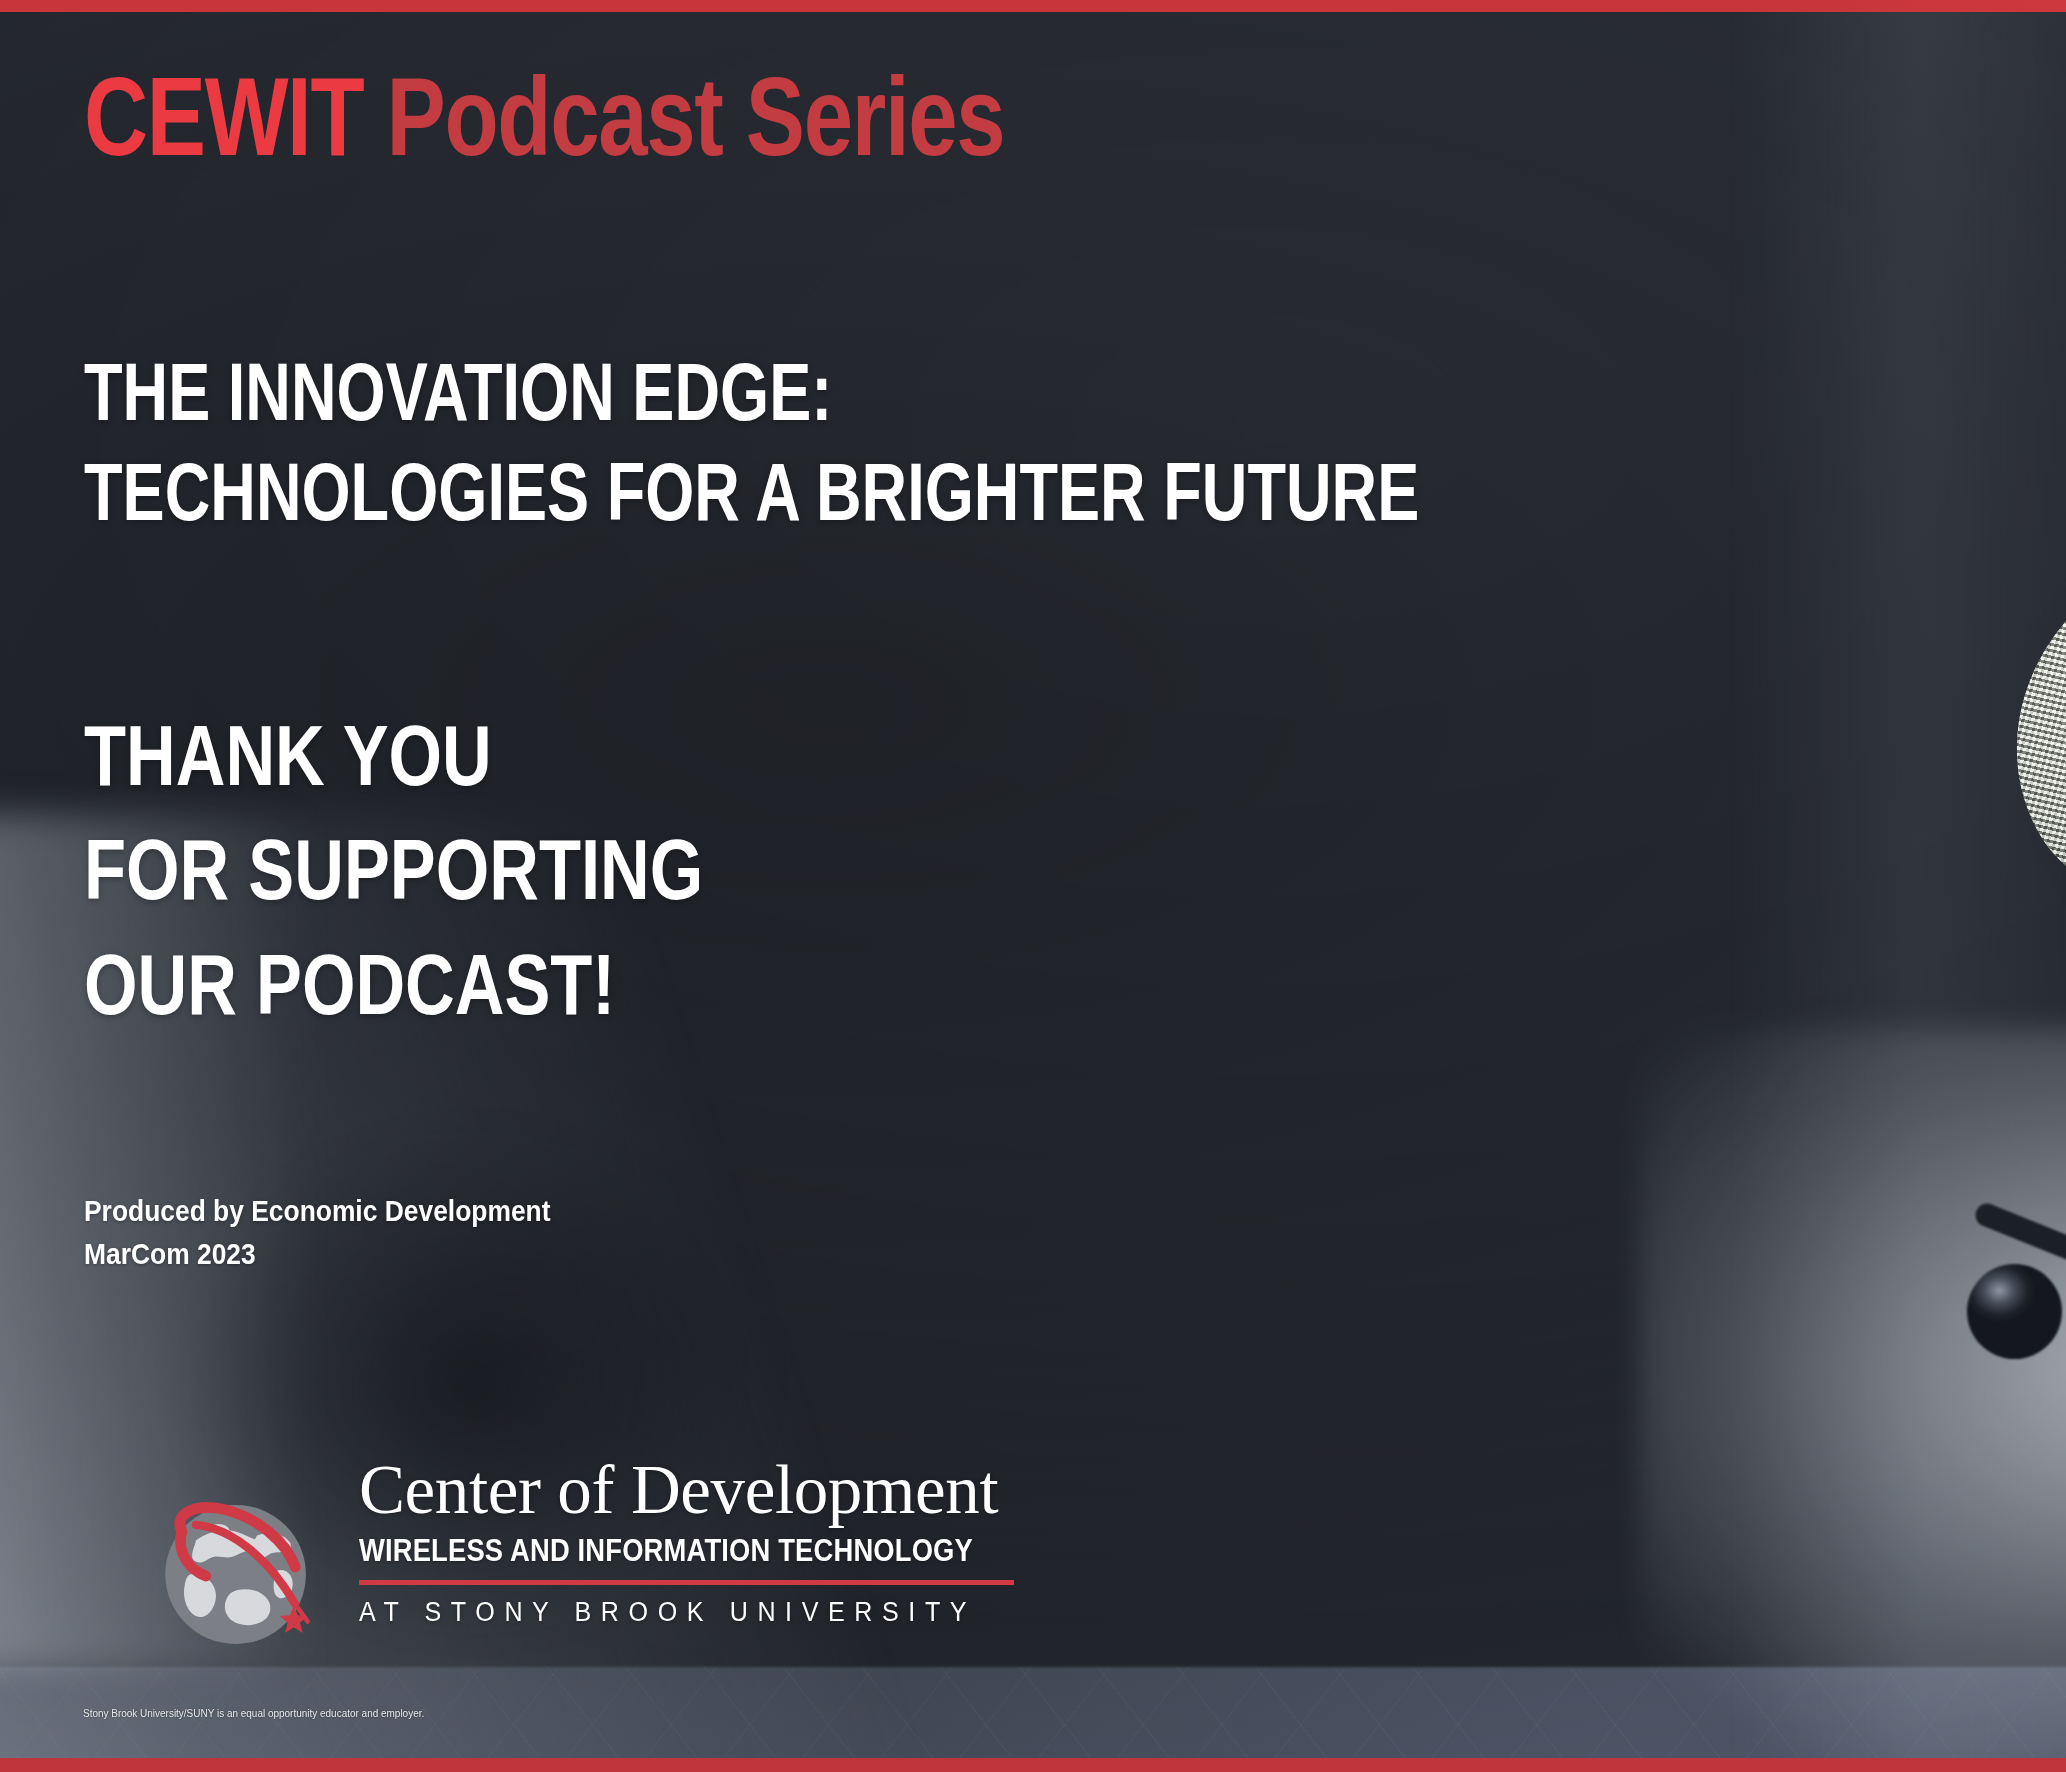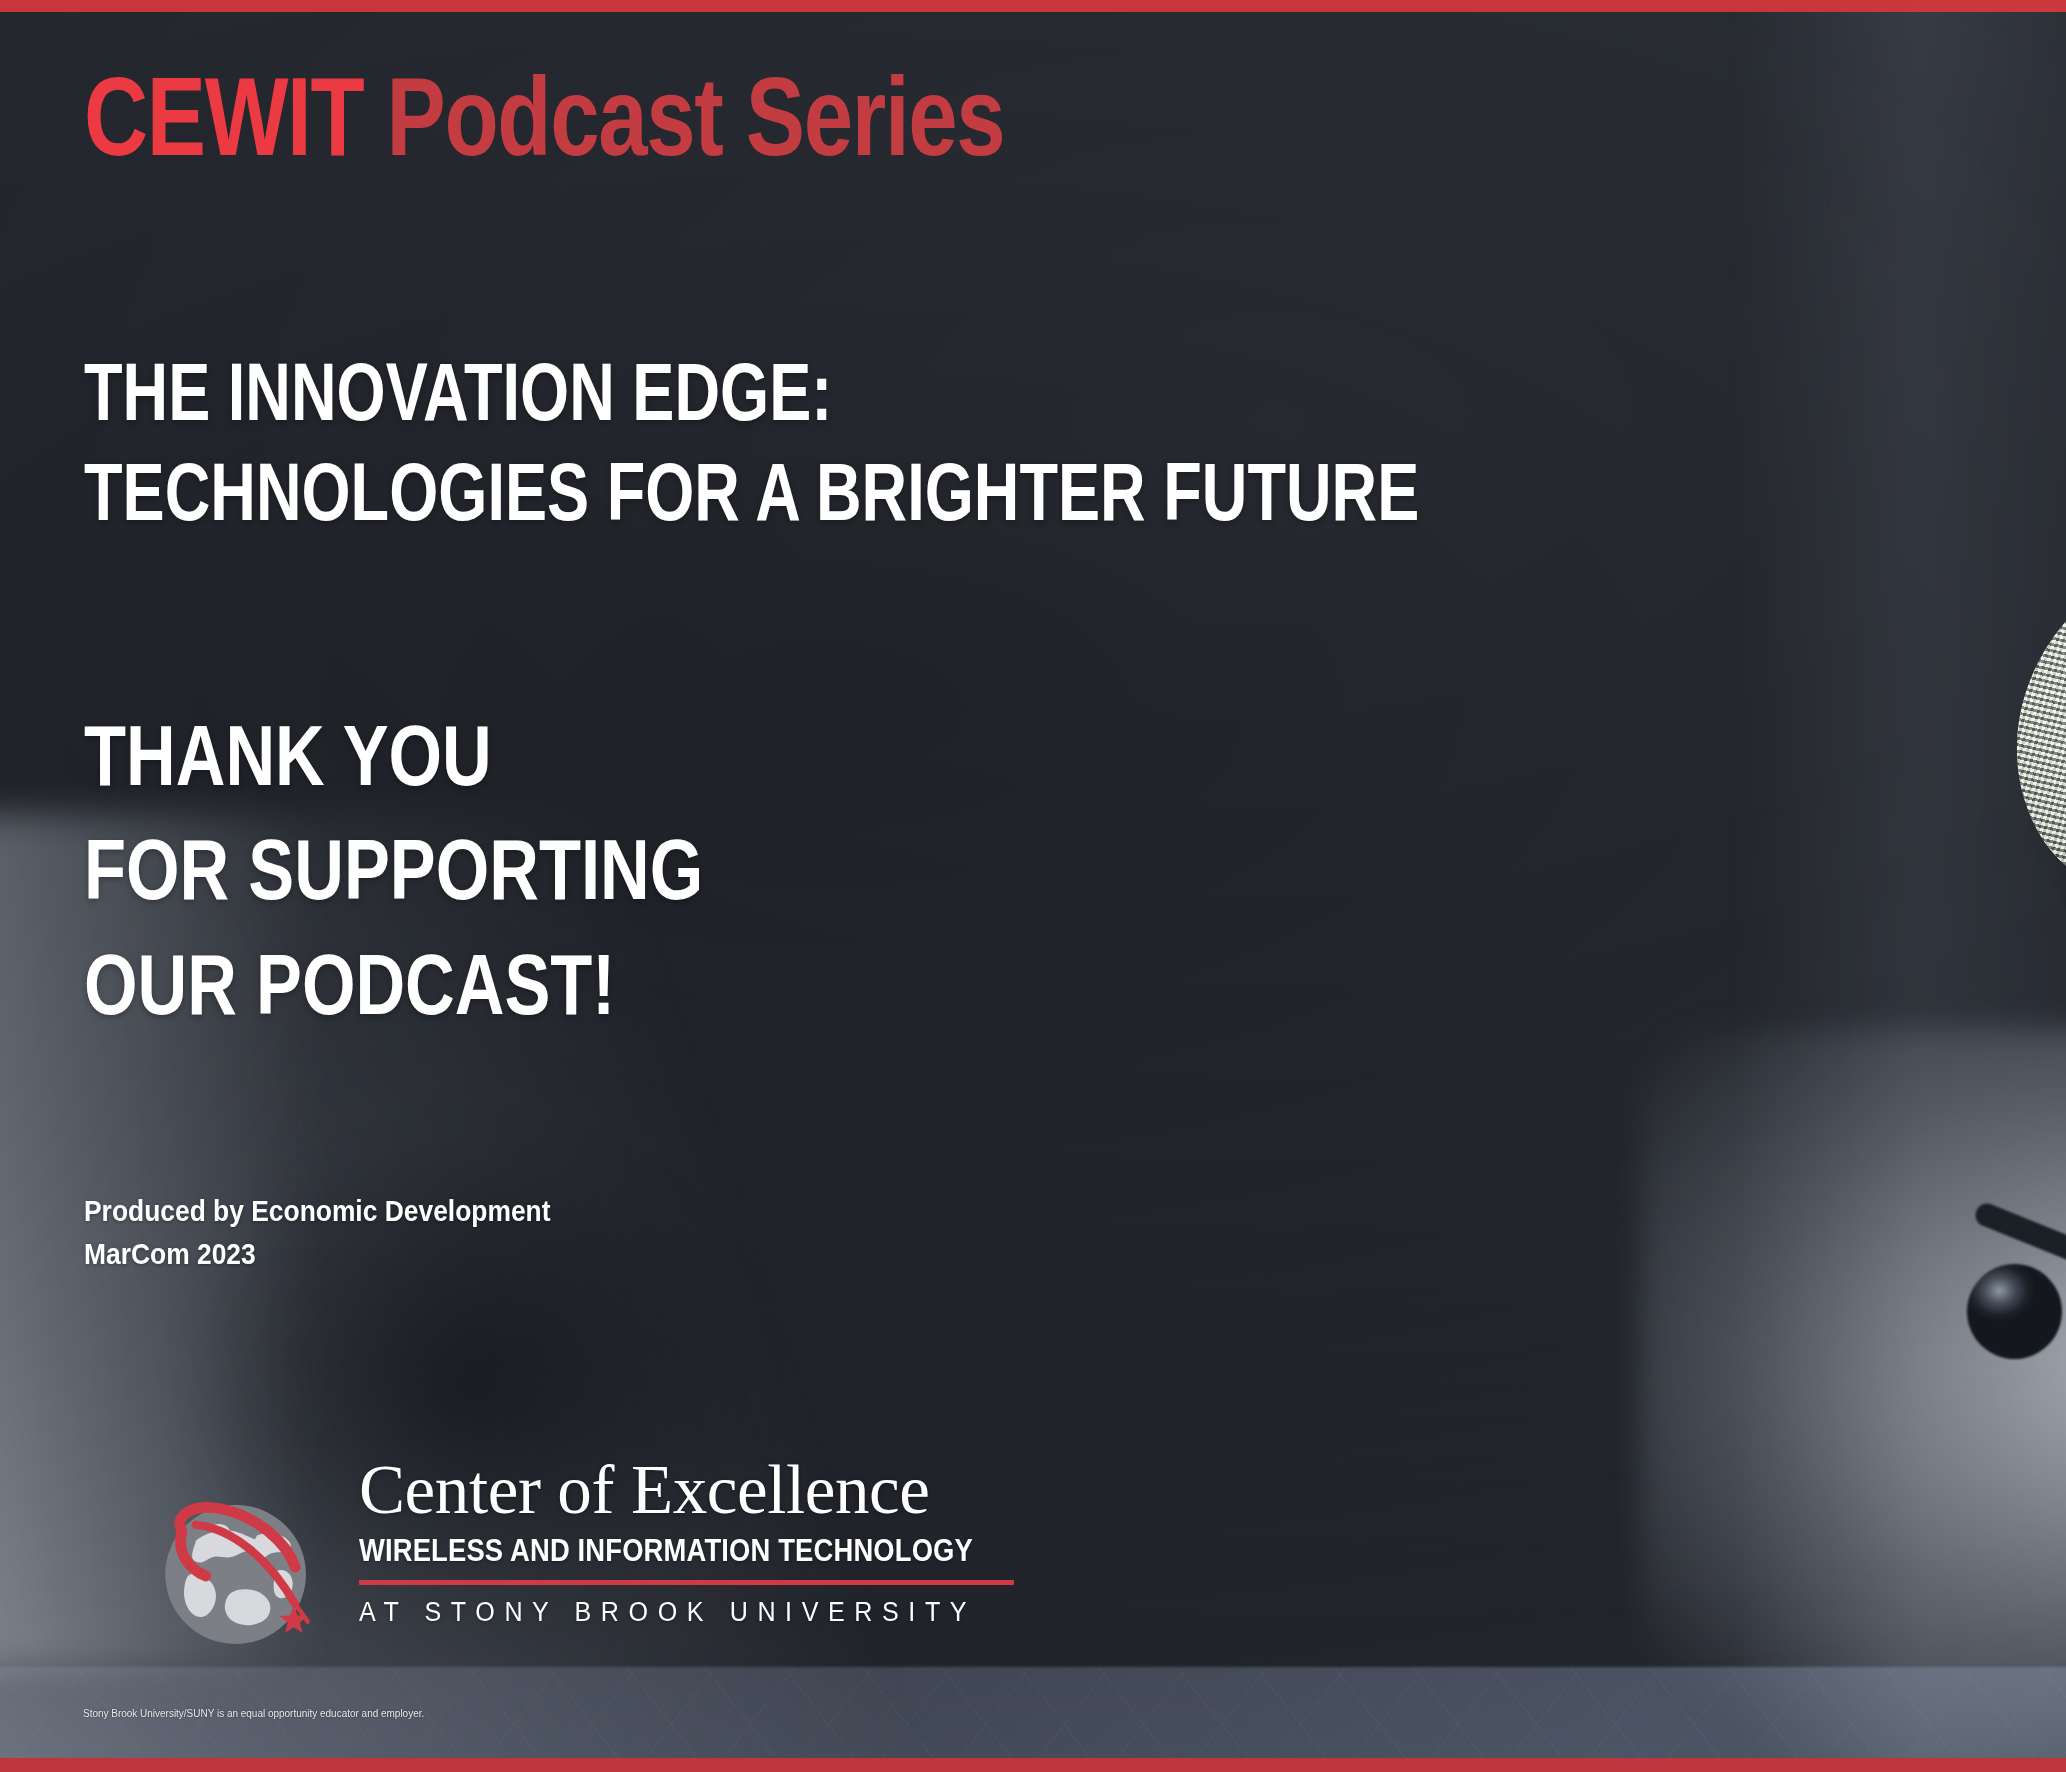--- a/index.html
+++ b/index.html
@@ -292,21 +292,21 @@
           <path d="M118 146 C 104 196 136 238 176 254" fill="none" stroke="#cf3a46" stroke-width="26" stroke-linecap="round"></path>
           <path d="M152 130 C 240 138 330 214 392 322" fill="none" stroke="#cf3a46" stroke-width="20" stroke-linecap="round"></path>
 
           <path d="M392 322 C 404 338 414 352 422 364" fill="none" stroke="#cf3a46" stroke-width="11" stroke-linecap="round"></path>
 
           <path d="M424 352 l10 26 27 2 -21 18 7 27 -23-15 -23 15 7-27 -21-18 27-2z" fill="#cf3a46" transform="translate(-18,8) scale(.92) translate(18,-8)"></path>
         </svg>
       </div>
 
       <div class="logo-text">
-        <div class="coe-name">Center of Excellence</div>
+        <div class="coe-name">Center of Development</div>
         <div class="coe-sub">WIRELESS AND INFORMATION TECHNOLOGY</div>
         <div class="coe-rule"></div>
         <div class="coe-campus">AT STONY BROOK UNIVERSITY</div>
       </div>
     </div>
 
     <div class="disclaimer">Stony Brook University/SUNY is an equal opportunity educator and employer.</div>
 
   </div>
 </div>

